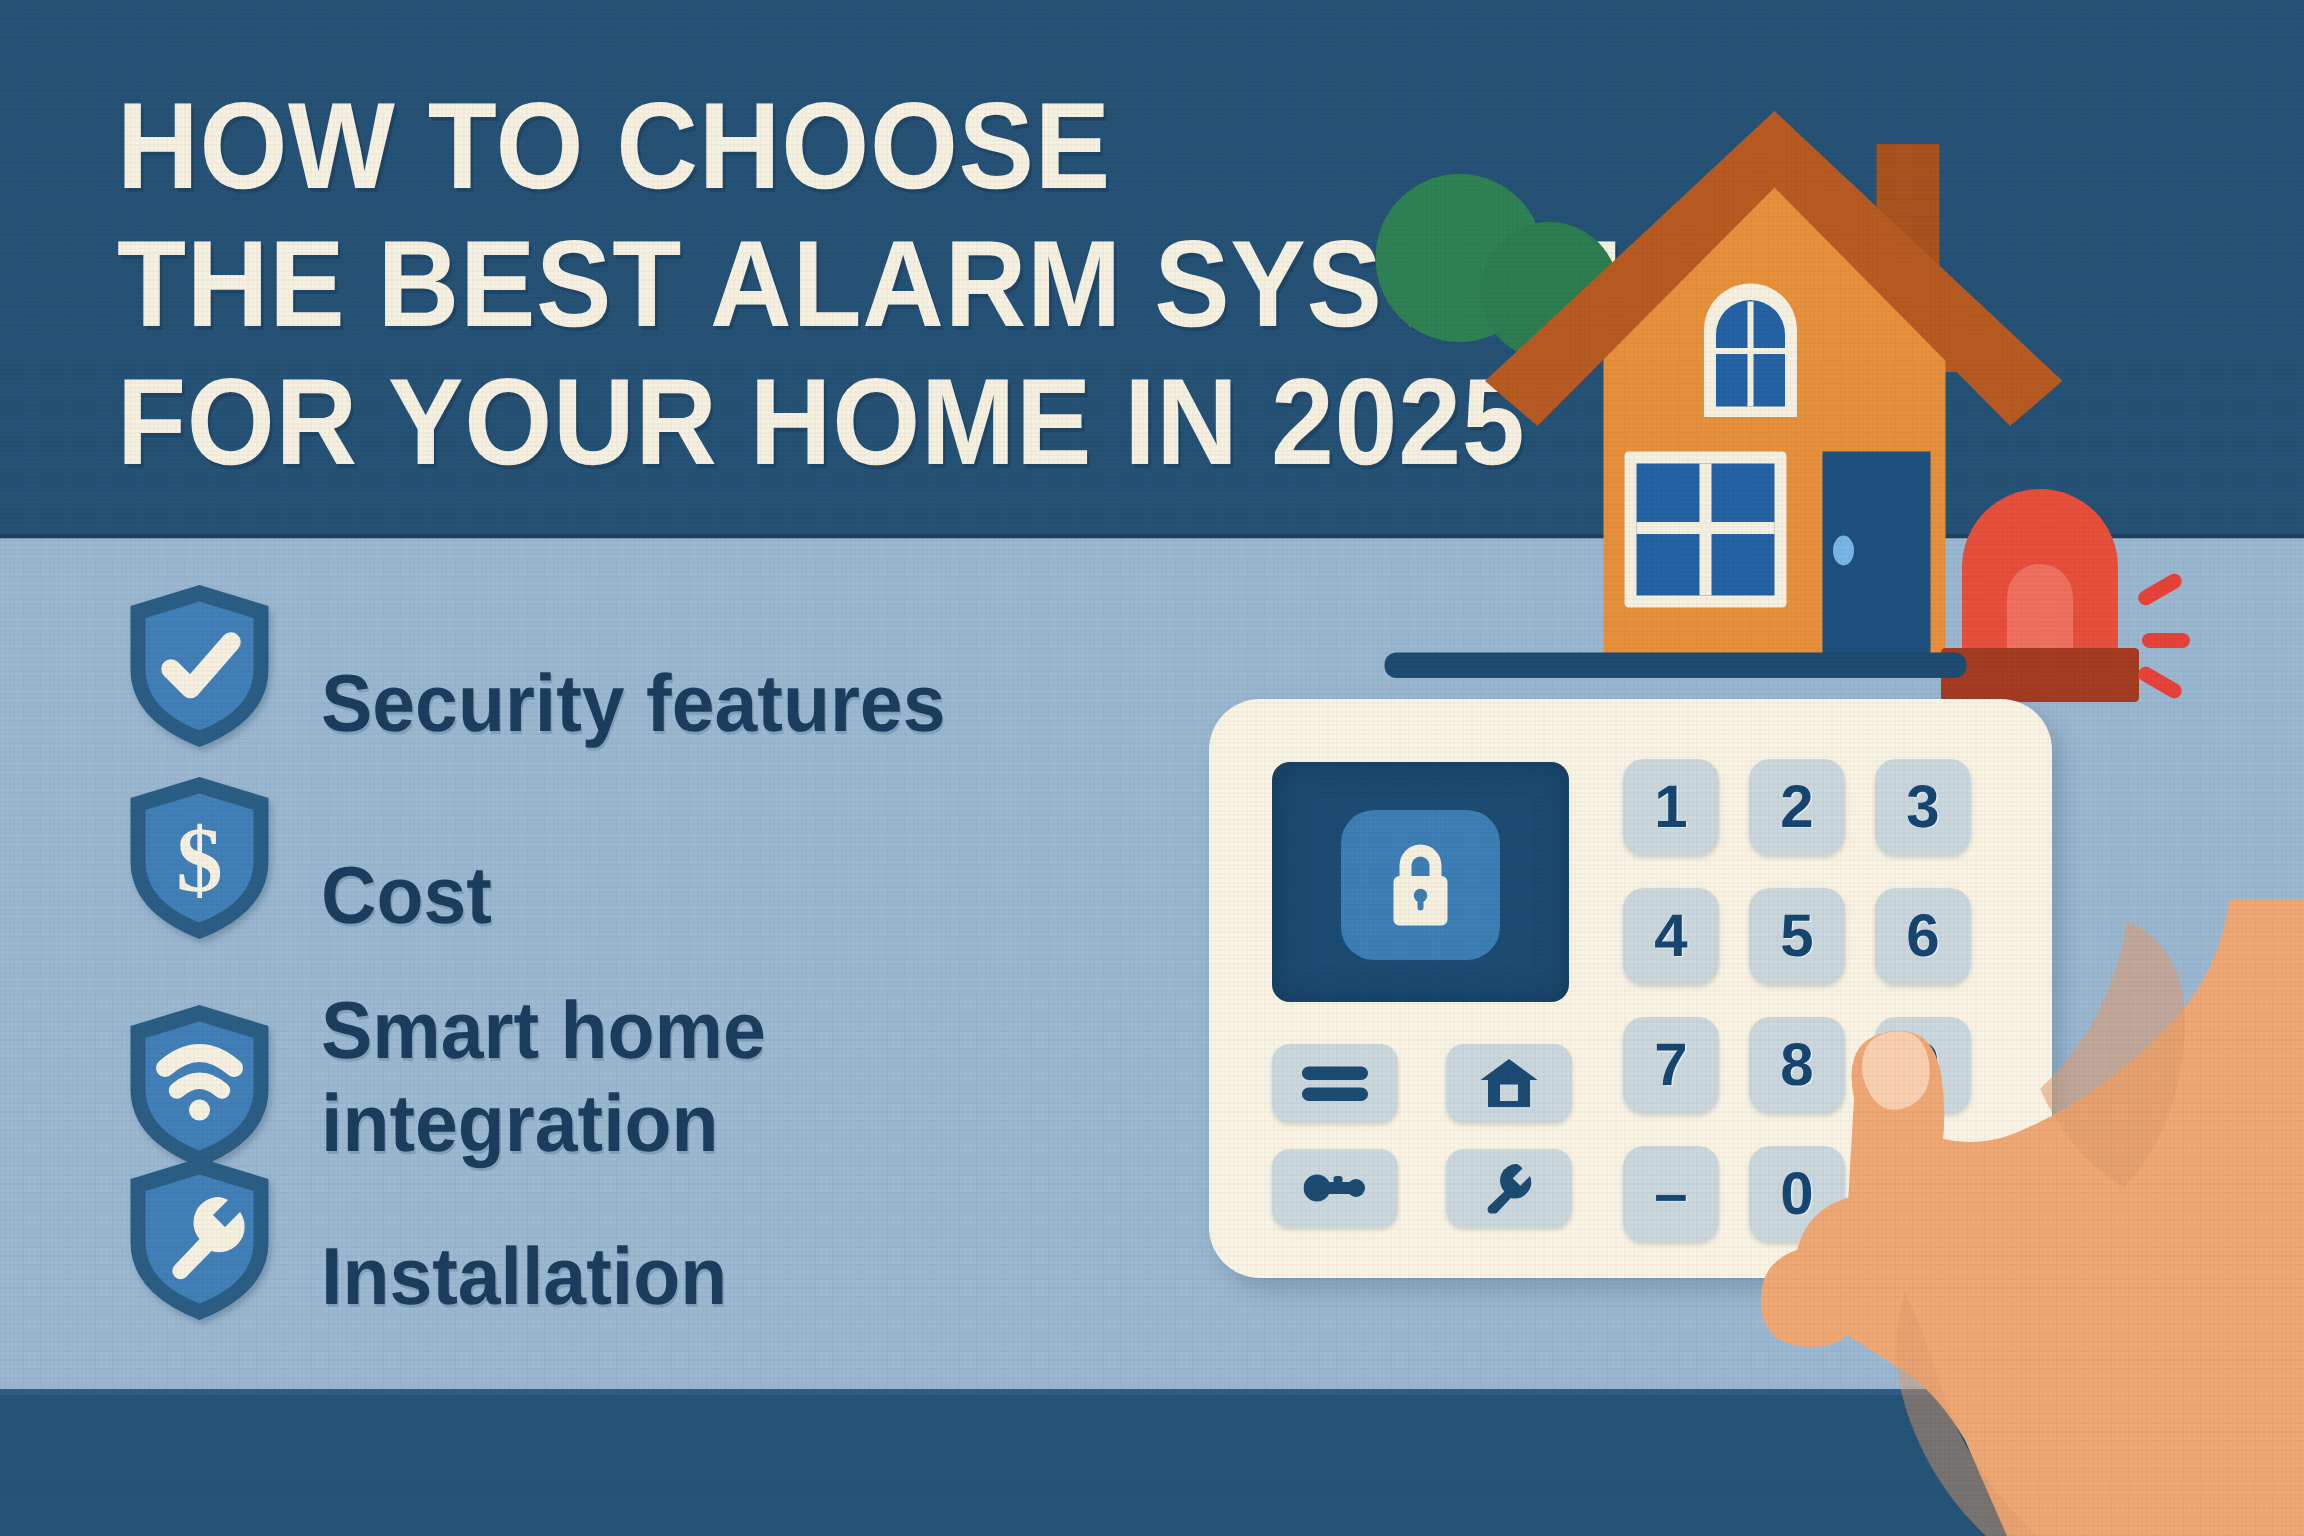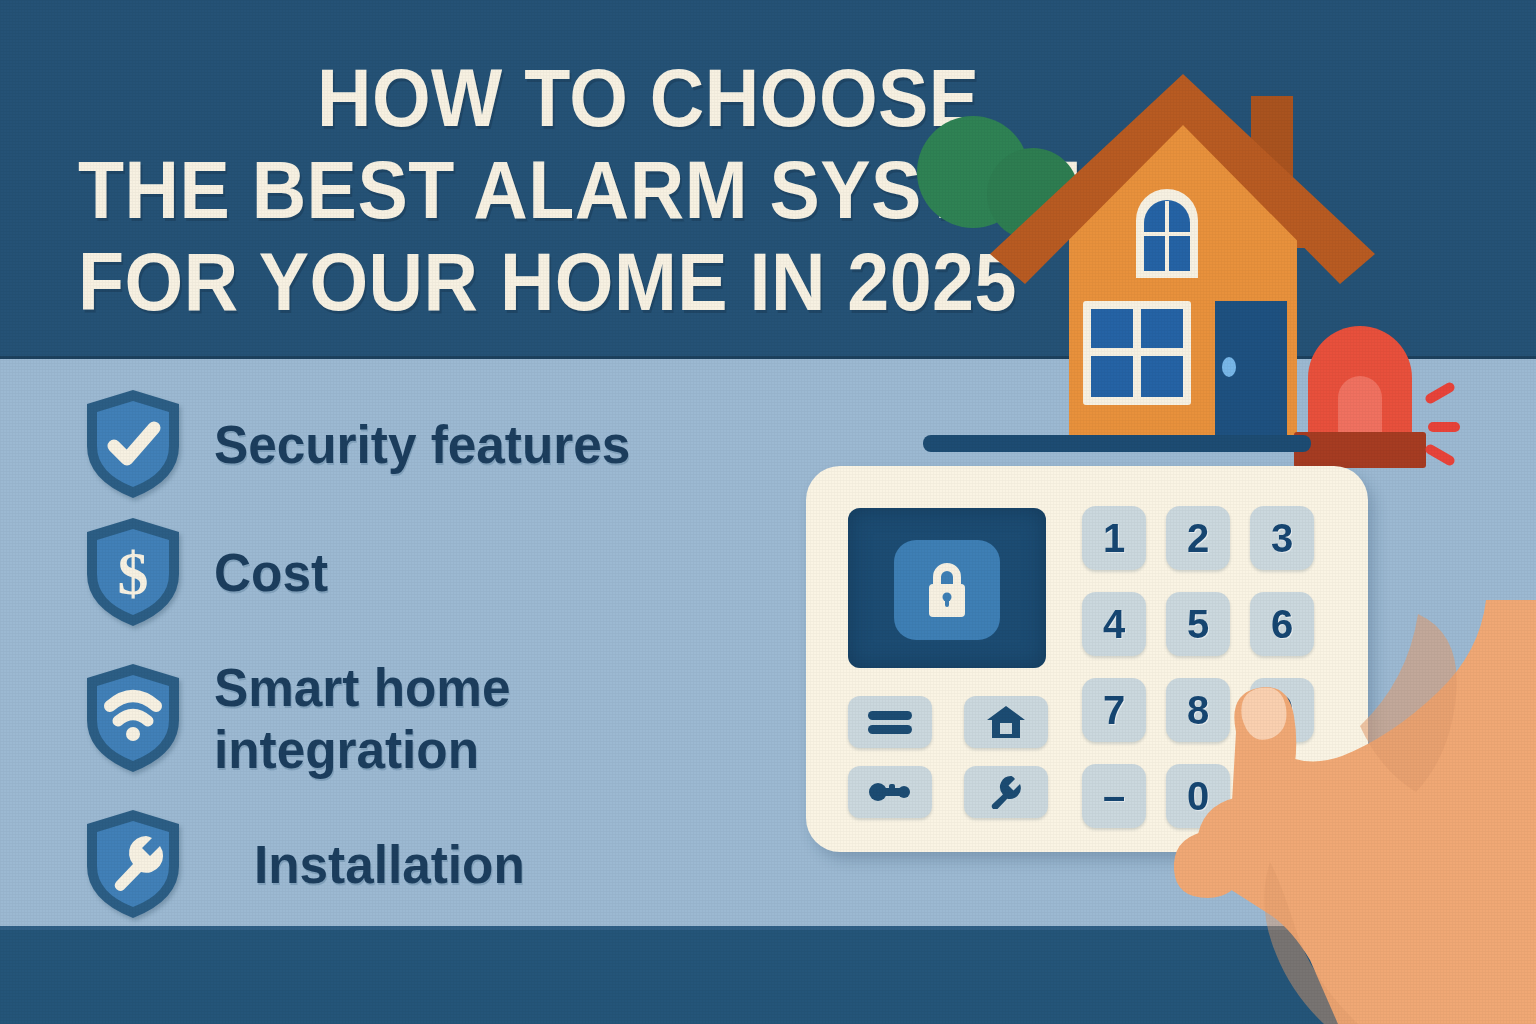--- a/index.html
+++ b/index.html
@@ -48,21 +48,20 @@
     height: 94px;
     background: #245579;
   }
 
   
   #title-block {
     position: absolute;
     left: 78px;
     top: 52px;
     width: 980px;
-    text-align: right;
   }
   .title-line {
     display: block;
     font-family: "Liberation Sans Narrow", "Liberation Sans", sans-serif;
     font-weight: 700;
     font-size: 82px;
     line-height: 92px;
     letter-spacing: 0.5px;
     color: #F7F1E2;
     text-transform: uppercase;
@@ -76,27 +75,27 @@
   #feature-list {
     position: absolute;
     left: 84px;
     top: 388px;
     width: 660px;
   }
   .feature-row {
     position: absolute;
     left: 0;
     display: flex;
-    align-items: center;
+    align-items: flex-end;
     width: 660px;
   }
   .feature-row[data-row="0"] { top: 0px; }
   .feature-row[data-row="1"] { top: 128px; }
   .feature-row[data-row="2"] { top: 268px; }
-  .feature-row[data-row="3"] { top: 420px; gap: 40px; }
+  .feature-row[data-row="3"] { top: 382px; }
 
   .shield {
     position: relative;
     width: 98px;
     height: 112px;
     flex: 0 0 98px;
     filter: drop-shadow(2px 3px 2px rgba(20,50,75,0.25));
   }
   .shield svg { display: block; width: 98px; height: 112px; }
 

